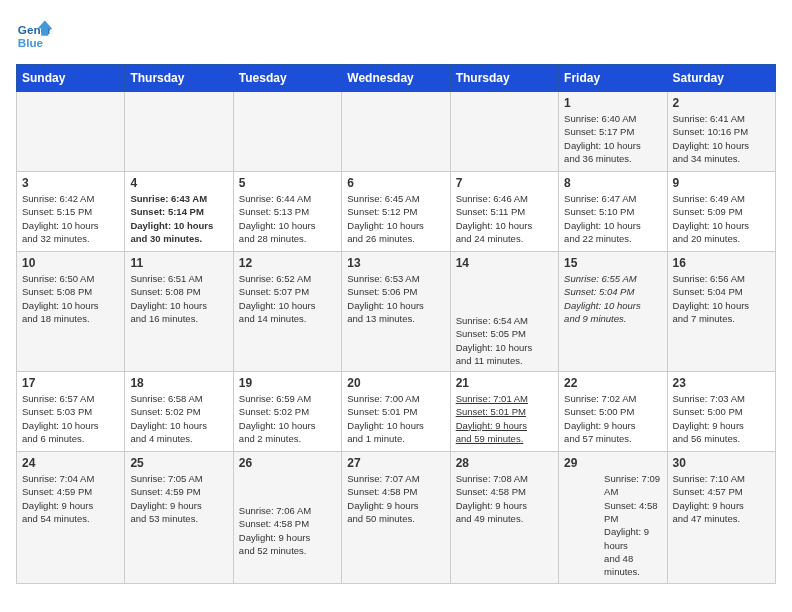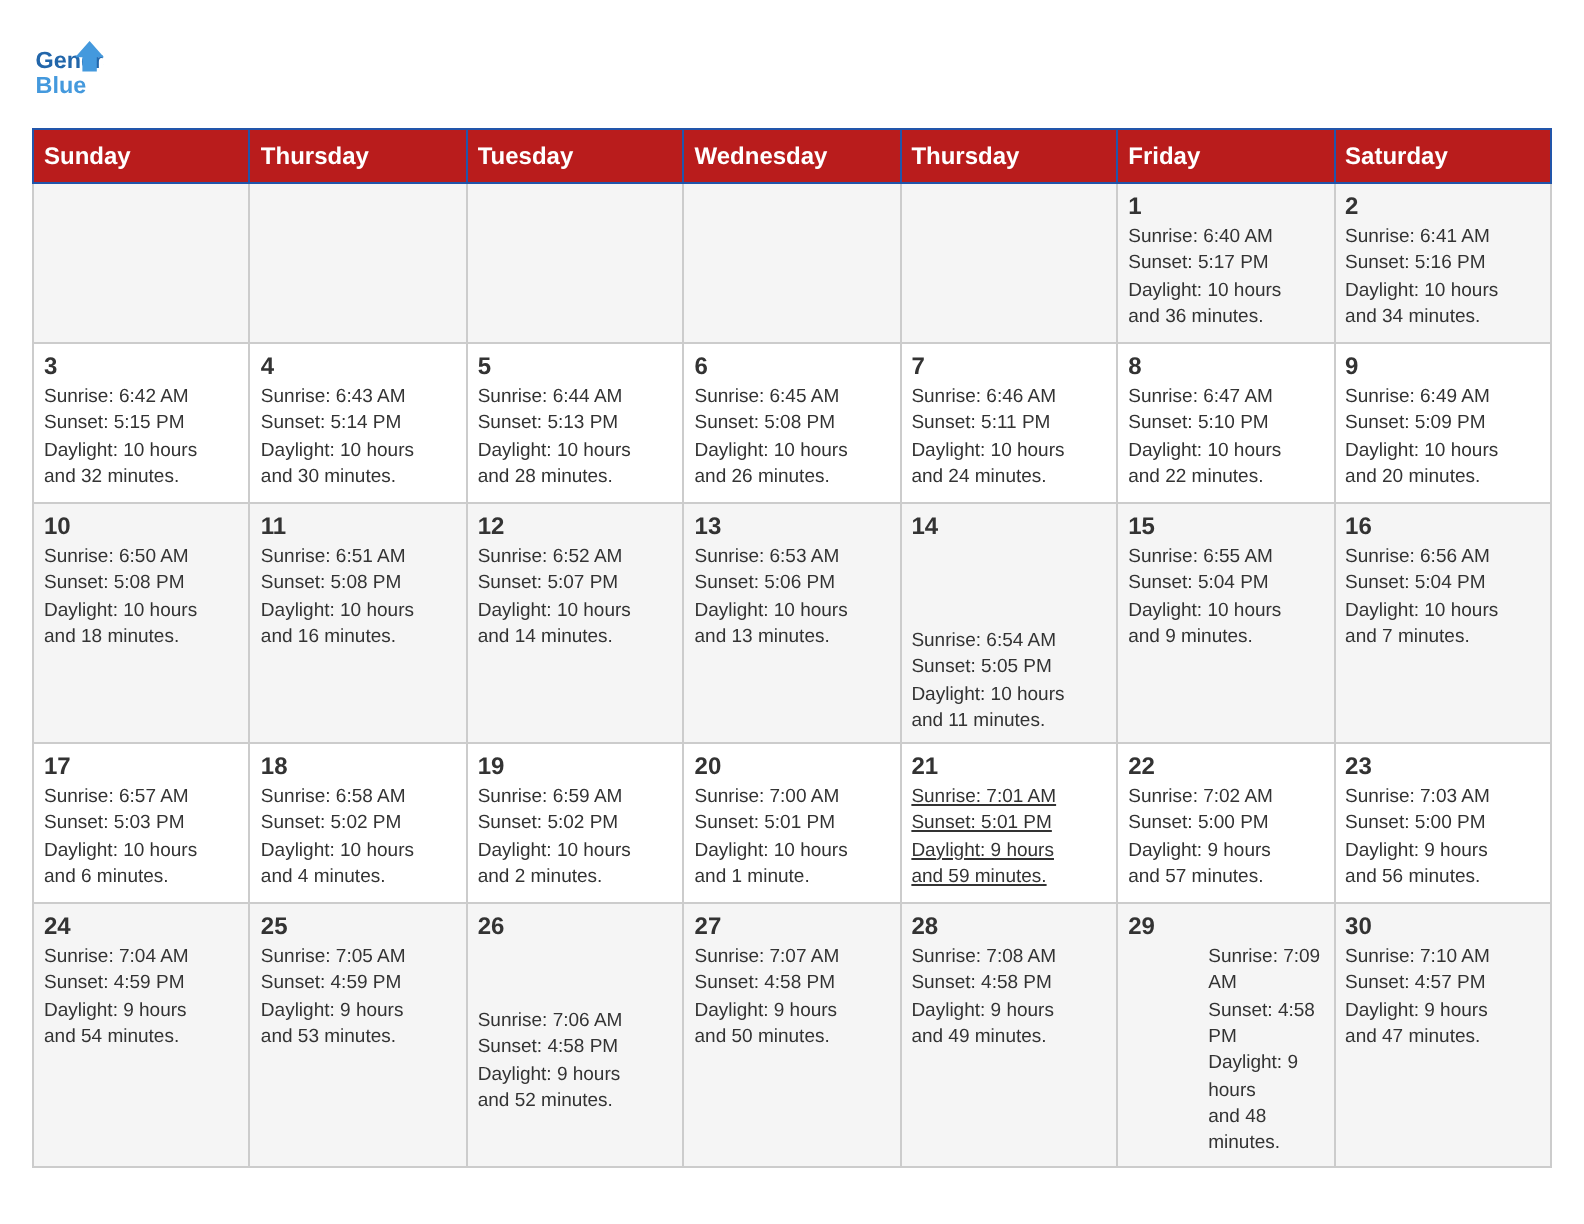--- a/index.html
+++ b/index.html
@@ -35,21 +35,21 @@
     }
     .location-subtitle {
       font-size: 14px;
       color: #555;
     }
     table {
       width: 100%;
       border-collapse: collapse;
     }
     thead th {
-      background-color: #b91c1c;
+      background-color: #1d4ed8;
       color: #fff;
       font-size: 12px;
       font-weight: bold;
       padding: 6px 5px;
       text-align: left;
       border: 1px solid #2255aa;
     }
     tbody td {
       border: 1px solid #ccc;
       vertical-align: top;
@@ -124,51 +124,51 @@
         <td>
           <span class="day-number">1</span>
           <div class="day-info" style="white-space: pre-line;">Sunrise: 6:40 AM
 Sunset: 5:17 PM
 Daylight: 10 hours
 and 36 minutes.</div>
         </td>
         <td>
           <span class="day-number">2</span>
           <div class="day-info" style="white-space: pre-line;">Sunrise: 6:41 AM
-Sunset: 5:16 PM
+Sunset: 10:16 PM
 Daylight: 10 hours
 and 34 minutes.</div>
         </td>
       </tr>
       <tr>
         <td>
           <span class="day-number">3</span>
           <div class="day-info" style="white-space: pre-line;">Sunrise: 6:42 AM
 Sunset: 5:15 PM
 Daylight: 10 hours
 and 32 minutes.</div>
         </td>
         <td>
           <span class="day-number">4</span>
-          <div class="day-info" style="white-space: pre-line;">Sunrise: 6:43 AM
+          <div class="day-info" style="white-space: pre-line; font-weight: bold;">Sunrise: 6:43 AM
 Sunset: 5:14 PM
 Daylight: 10 hours
 and 30 minutes.</div>
         </td>
         <td>
           <span class="day-number">5</span>
           <div class="day-info" style="white-space: pre-line;">Sunrise: 6:44 AM
 Sunset: 5:13 PM
 Daylight: 10 hours
 and 28 minutes.</div>
         </td>
         <td>
           <span class="day-number">6</span>
           <div class="day-info" style="white-space: pre-line;">Sunrise: 6:45 AM
-Sunset: 5:08 PM
+Sunset: 5:12 PM
 Daylight: 10 hours
 and 26 minutes.</div>
         </td>
         <td>
           <span class="day-number">7</span>
           <div class="day-info" style="white-space: pre-line;">Sunrise: 6:46 AM
 Sunset: 5:11 PM
 Daylight: 10 hours
 and 24 minutes.</div>
         </td>
@@ -218,21 +218,21 @@
         </td>
         <td>
           <span class="day-number">14</span>
           <div class="day-info" style="white-space: pre-line; margin-top: 44px;">Sunrise: 6:54 AM
 Sunset: 5:05 PM
 Daylight: 10 hours
 and 11 minutes.</div>
         </td>
         <td>
           <span class="day-number">15</span>
-          <div class="day-info" style="white-space: pre-line;">Sunrise: 6:55 AM
+          <div class="day-info" style="white-space: pre-line; font-style: italic;">Sunrise: 6:55 AM
 Sunset: 5:04 PM
 Daylight: 10 hours
 and 9 minutes.</div>
         </td>
         <td>
           <span class="day-number">16</span>
           <div class="day-info" style="white-space: pre-line;">Sunrise: 6:56 AM
 Sunset: 5:04 PM
 Daylight: 10 hours
 and 7 minutes.</div>

